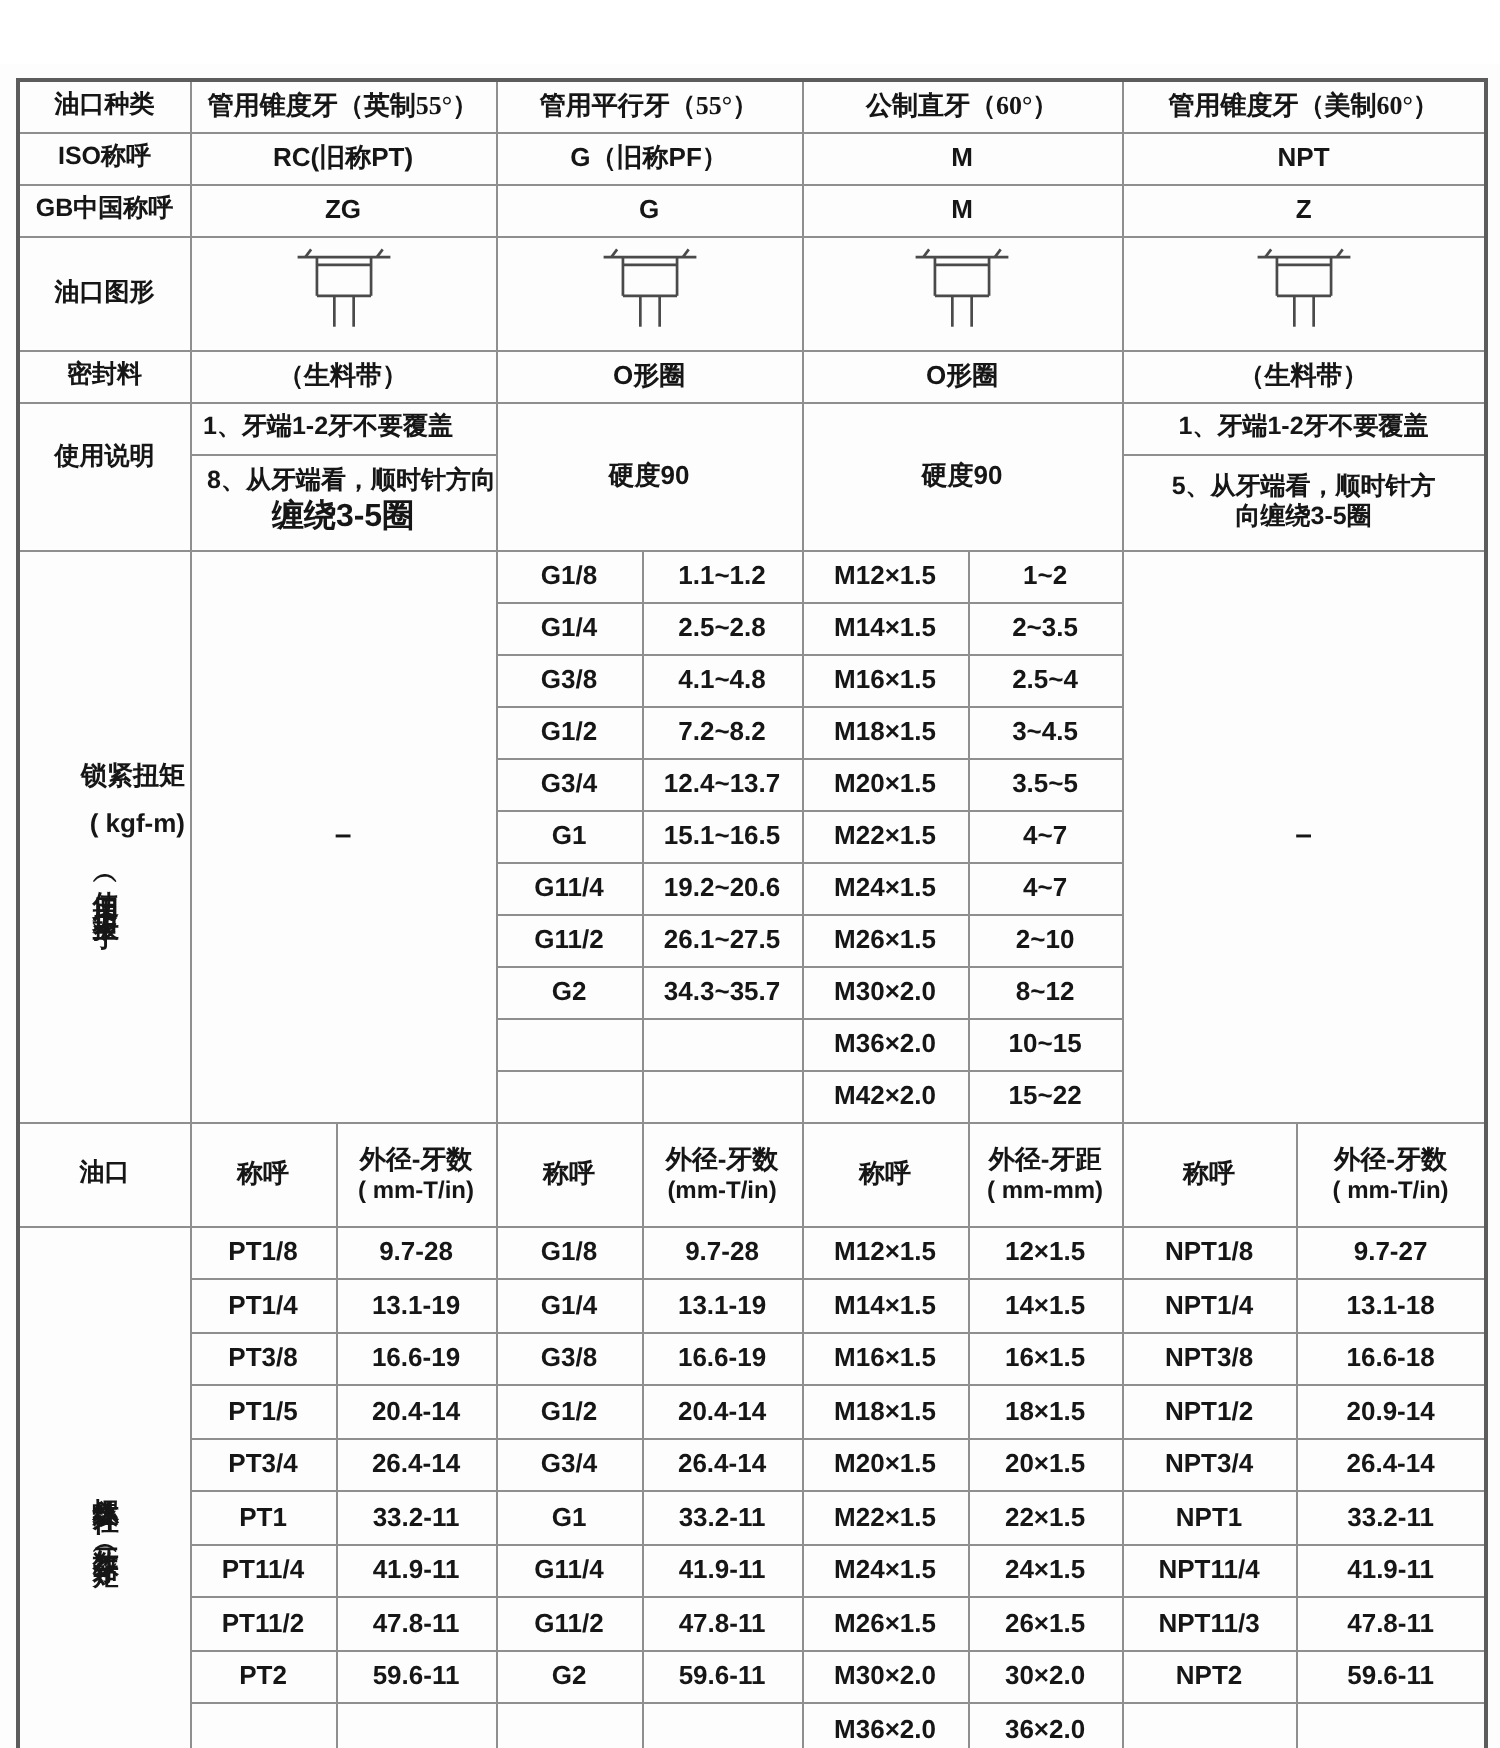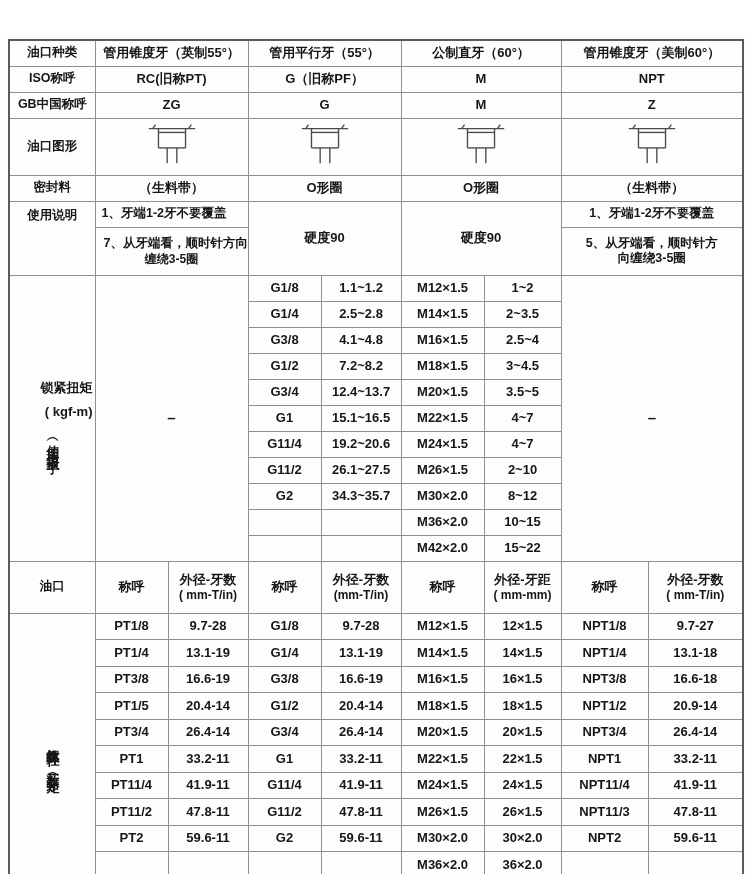--- a/index.html
+++ b/index.html
@@ -16,24 +16,24 @@
   td{
     border:1px solid #8f8f8f;
     text-align:center;vertical-align:middle;
     font-size:13px;font-weight:bold;color:#161616;
     padding:0 2px;overflow:hidden;line-height:1.25;
   }
   tr.h26{height:26px;}
   tr.h48{height:48px;}
   tr.h52{height:52px;}
   .row-label{font-size:12.5px;}
-  .type-cell{font-size:13px;white-space:nowrap;}
-  .usage-label{vertical-align:top;padding-top:6px;}
+  .type-cell{font-size:13px;white-space:nowrap;font-family:Liberation Serif, serif;}
+  .usage-label{vertical-align:top;padding-top:19px;}
   .usage-left{text-align:left;padding-left:6px;font-size:12.5px;white-space:nowrap;}
-  .usage-center-line{text-align:center;font-size:12px;}
+  .usage-center-line{text-align:center;font-size:16px;}
   .usage-cell-npt{font-size:12.5px;}
   .usage-cell-npt .l{white-space:nowrap;}
   .fig-cell{padding:3px 0;}
   .port-svg line{stroke:#4a4a4a;stroke-width:1.4;fill:none;}
   .torque-label{text-align:center;}
   .tl-line{text-align:right;padding-left:5px;line-height:24px;white-space:nowrap;}
   .vtext{
     writing-mode:vertical-rl;text-orientation:mixed;
     display:inline-block;letter-spacing:3px;line-height:1.1;
   }
@@ -150,21 +150,21 @@
 
     <tr class="h26">
       <td class="row-label usage-label" rowspan="2">使用说明</td>
       <td class="usage-left" colspan="2">1、牙端1-2牙不要覆盖</td>
       <td colspan="2" rowspan="2">硬度90</td>
       <td colspan="2" rowspan="2">硬度90</td>
       <td class="usage-cell-npt" colspan="2">1、牙端1-2牙不要覆盖</td>
     </tr>
     <tr class="h48">
       <td colspan="2">
-        <div class="usage-left">7、从牙端看，顺时针方向</div>
+        <div class="usage-left">8、从牙端看，顺时针方向</div>
         <div class="usage-center-line">缠绕3-5圈</div>
       </td>
       <td class="usage-cell-npt" colspan="2">
         <div class="l">5、从牙端看，顺时针方</div>
         <div>向缠绕3-5圈</div>
       </td>
     </tr>
 
     </tbody>
       <tbody id="torque-body">

